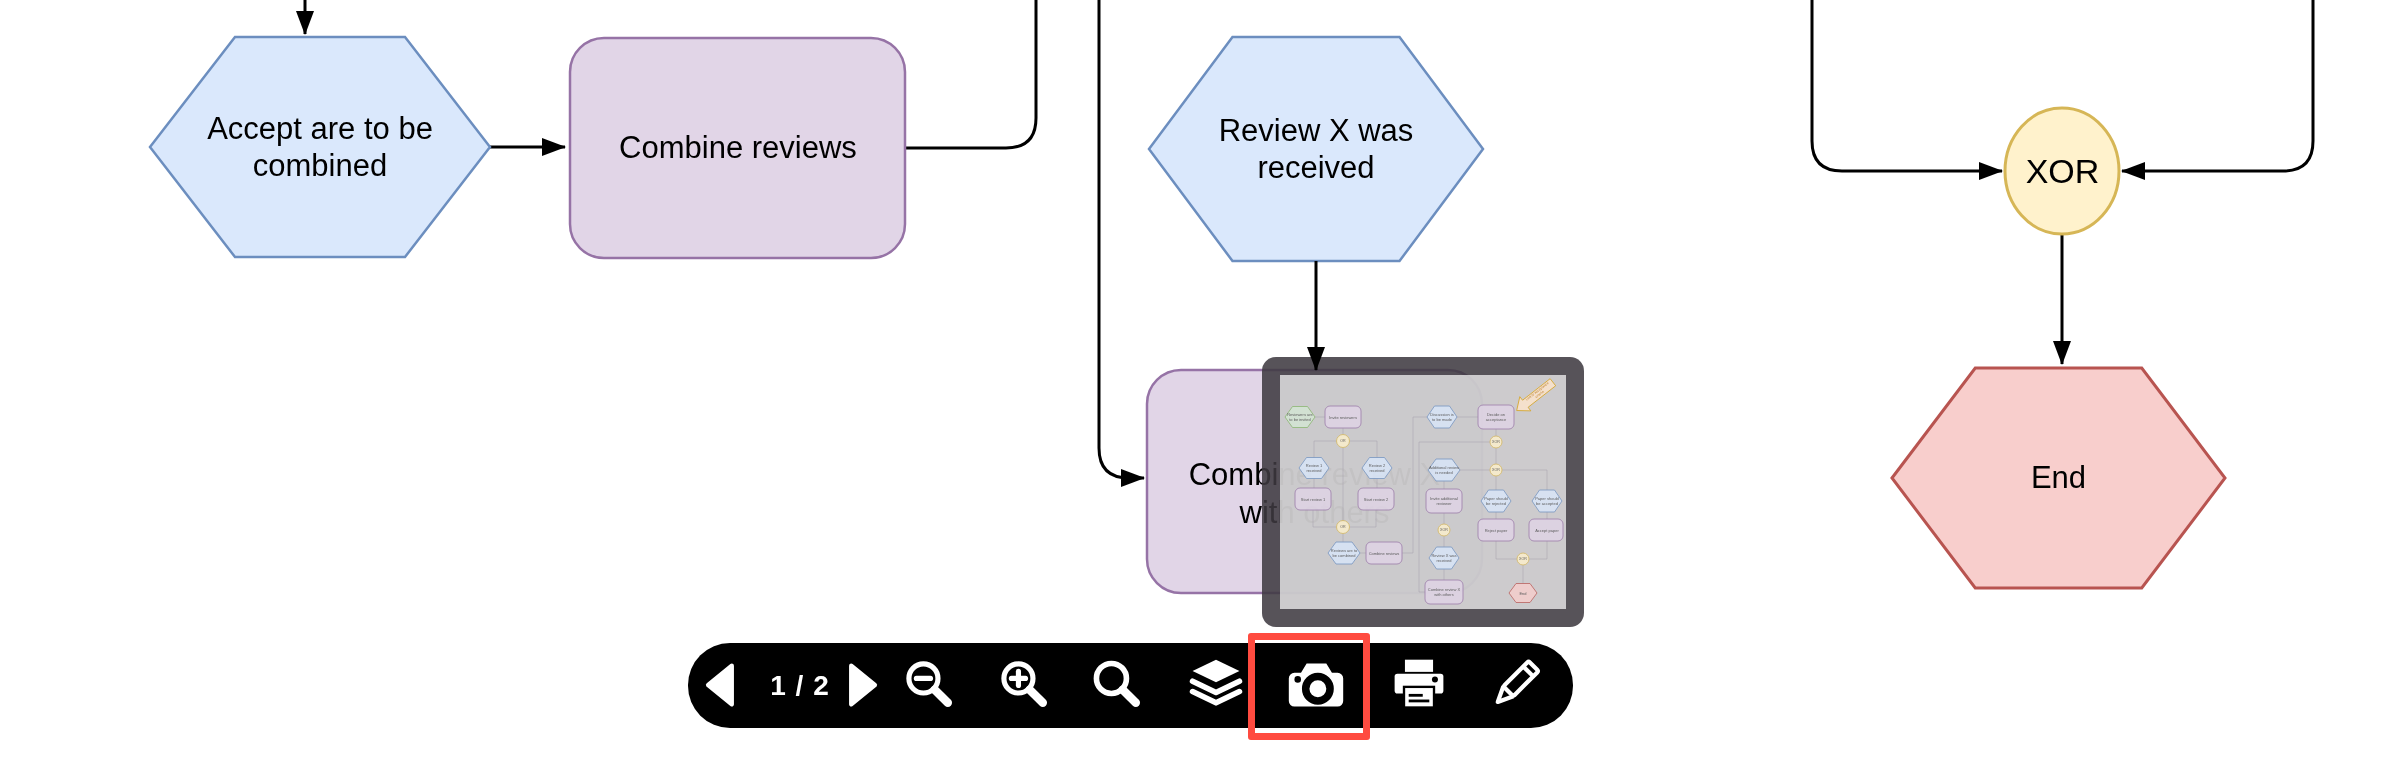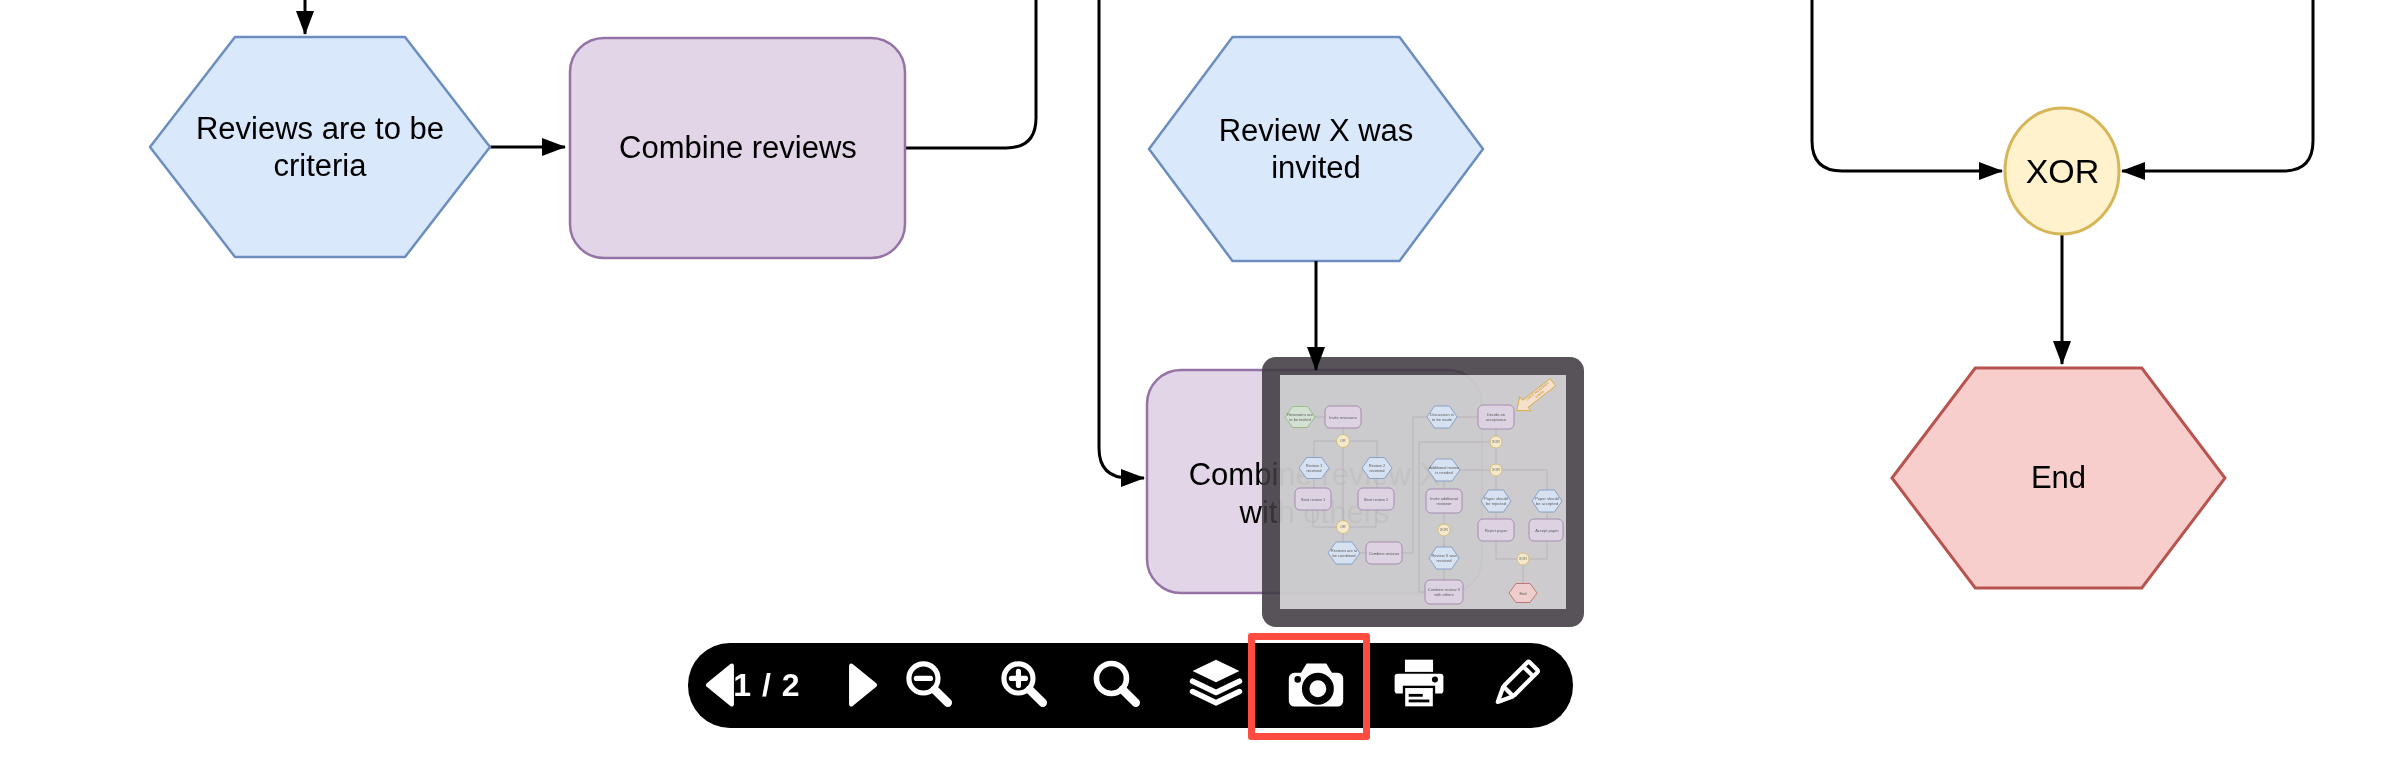--- a/index.html
+++ b/index.html
@@ -28,22 +28,22 @@
   .m-edge{fill:none;stroke:#a39aa8;stroke-width:.6;}
   .m-txt{fill:#3b3b3b;font-size:4px;text-anchor:middle;font-family:"Liberation Sans",sans-serif;}
   .m-txt-c{font-size:3.6px;}
   .m-banner-txt{fill:#bd7000;font-size:3.4px;text-anchor:middle;}
   .layer-arrow{z-index:4;}
   
   .toolbar{position:absolute;left:688px;top:643px;width:885px;height:85px;background:#000;
            border-radius:42px;z-index:5;}
   .tbtn{position:absolute;top:10px;width:64px;height:64px;display:flex;align-items:center;
         justify-content:center;cursor:pointer;}
-  .pagenum{position:absolute;left:34px;top:0;width:90px;height:85px;display:flex;align-items:center;
-           justify-content:center;color:#fff;font-size:32px;font-weight:bold;letter-spacing:1px;}
+  .pagenum{position:absolute;left:67px;top:0;width:90px;height:85px;display:flex;align-items:center;
+           justify-content:center;color:#fff;font-size:28px;font-weight:bold;letter-spacing:1px;}
   .red-box{position:absolute;left:1248px;top:633px;width:122px;height:107px;box-sizing:border-box;
            border:7px solid #FF4B40;border-radius:3px;z-index:6;}
   
   .n-blue{fill:#DAE8FC;stroke:#6C8EBF;stroke-width:2.5;}
   .n-purple{fill:#E1D5E7;stroke:#9673A6;stroke-width:2.5;}
   .n-yellow{fill:#FFF2CC;stroke:#D6B656;stroke-width:3;}
   .n-red{fill:#F8CECC;stroke:#B85450;stroke-width:3;}
   .edge{fill:none;stroke:#000;stroke-width:3;}
 </style>
 </head>
@@ -67,23 +67,23 @@
       <path class="edge" d="M2062,234 V364" marker-end="url(#arr1)"></path>
     </g>
     <polygon class="n-blue" points="150,147 235,37 405,37 490,147 405,257 235,257"></polygon>
     <rect class="n-purple" x="570" y="38" width="335" height="220" rx="34"></rect>
     <polygon class="n-blue" points="1149,149 1232.5,37 1399.5,37 1483,149 1399.5,261 1232.5,261"></polygon>
     <rect class="n-purple" x="1147" y="370" width="335" height="223" rx="34"></rect>
     <ellipse class="n-yellow" cx="2062" cy="171" rx="57" ry="63"></ellipse>
     <polygon class="n-red" points="1892,478 1975.25,368 2141.75,368 2225,478 2141.75,588 1975.25,588"></polygon>
   </svg>
 
-  <div class="nlabel" id="lbl-hex1">Reviews are to be criteria</div>
+  <div class="nlabel" id="lbl-hex1">Accept are to be combined</div>
   <div class="nlabel" id="lbl-box1">Combine reviews</div>
-  <div class="nlabel" id="lbl-hex2">Review X was invited</div>
+  <div class="nlabel" id="lbl-hex2">Review X was received</div>
   <div class="nlabel" id="lbl-box2">Combine review X with others</div>
   <div class="nlabel" id="lbl-xor">XOR</div>
   <div class="nlabel" id="lbl-end">End</div>
 
   <div class="thumb">
     <div class="thumb-page">
       <svg class="mini" width="286" height="234" viewBox="0 0 286 234">
         <g>
           <path class="m-edge" d="M35,42 H45"></path>
             <path class="m-edge" d="M63,53 V59.5"></path>

